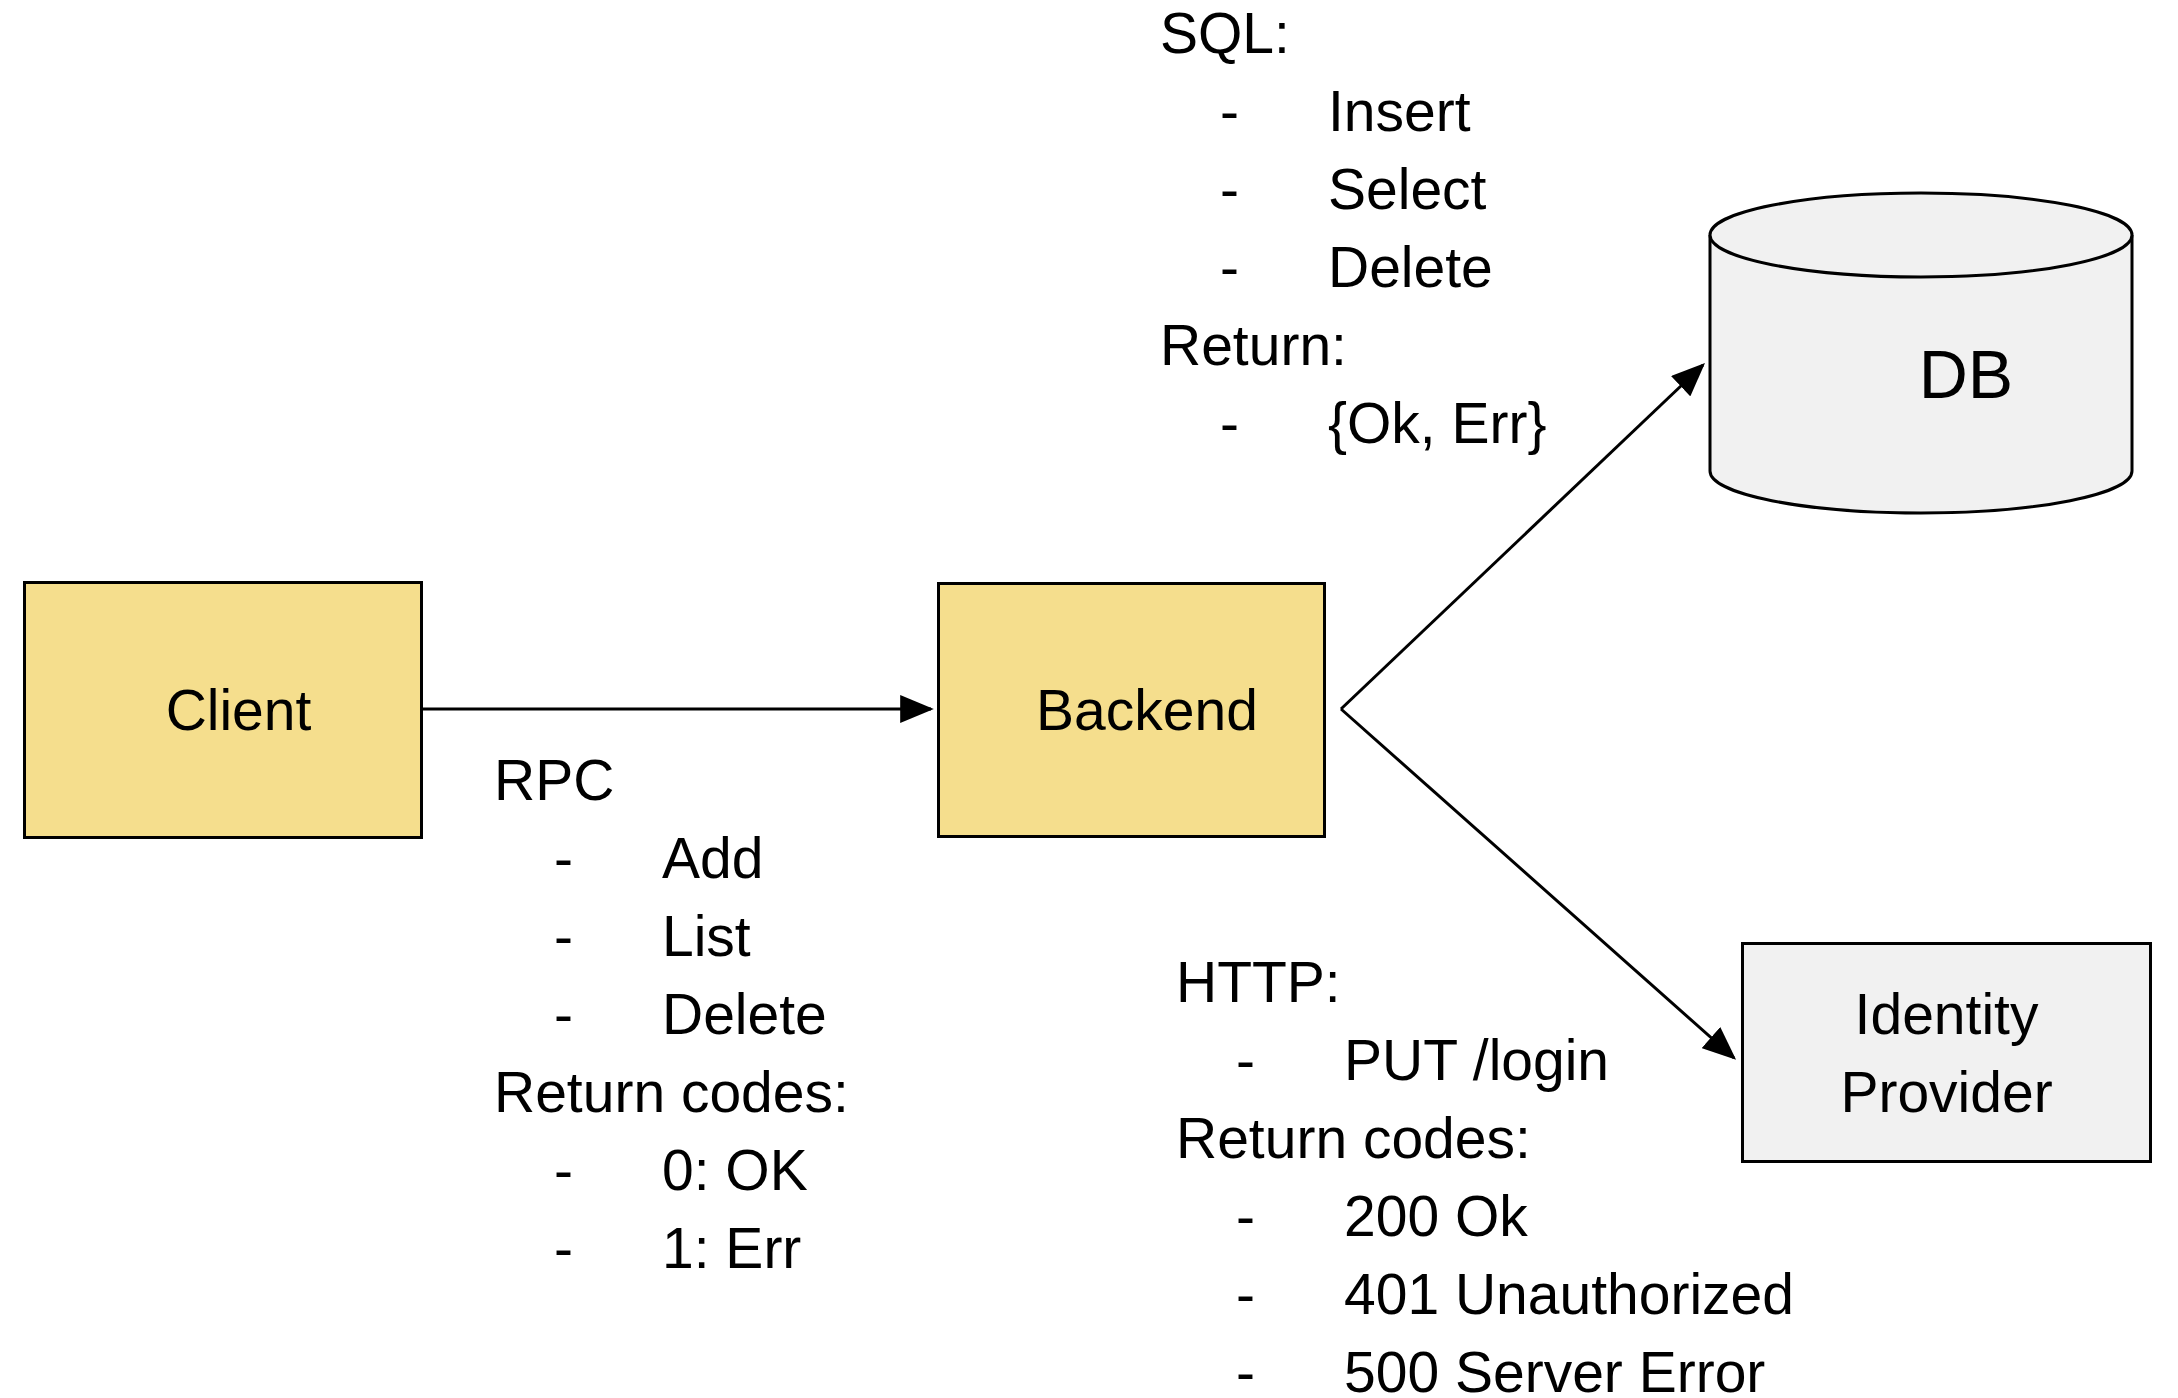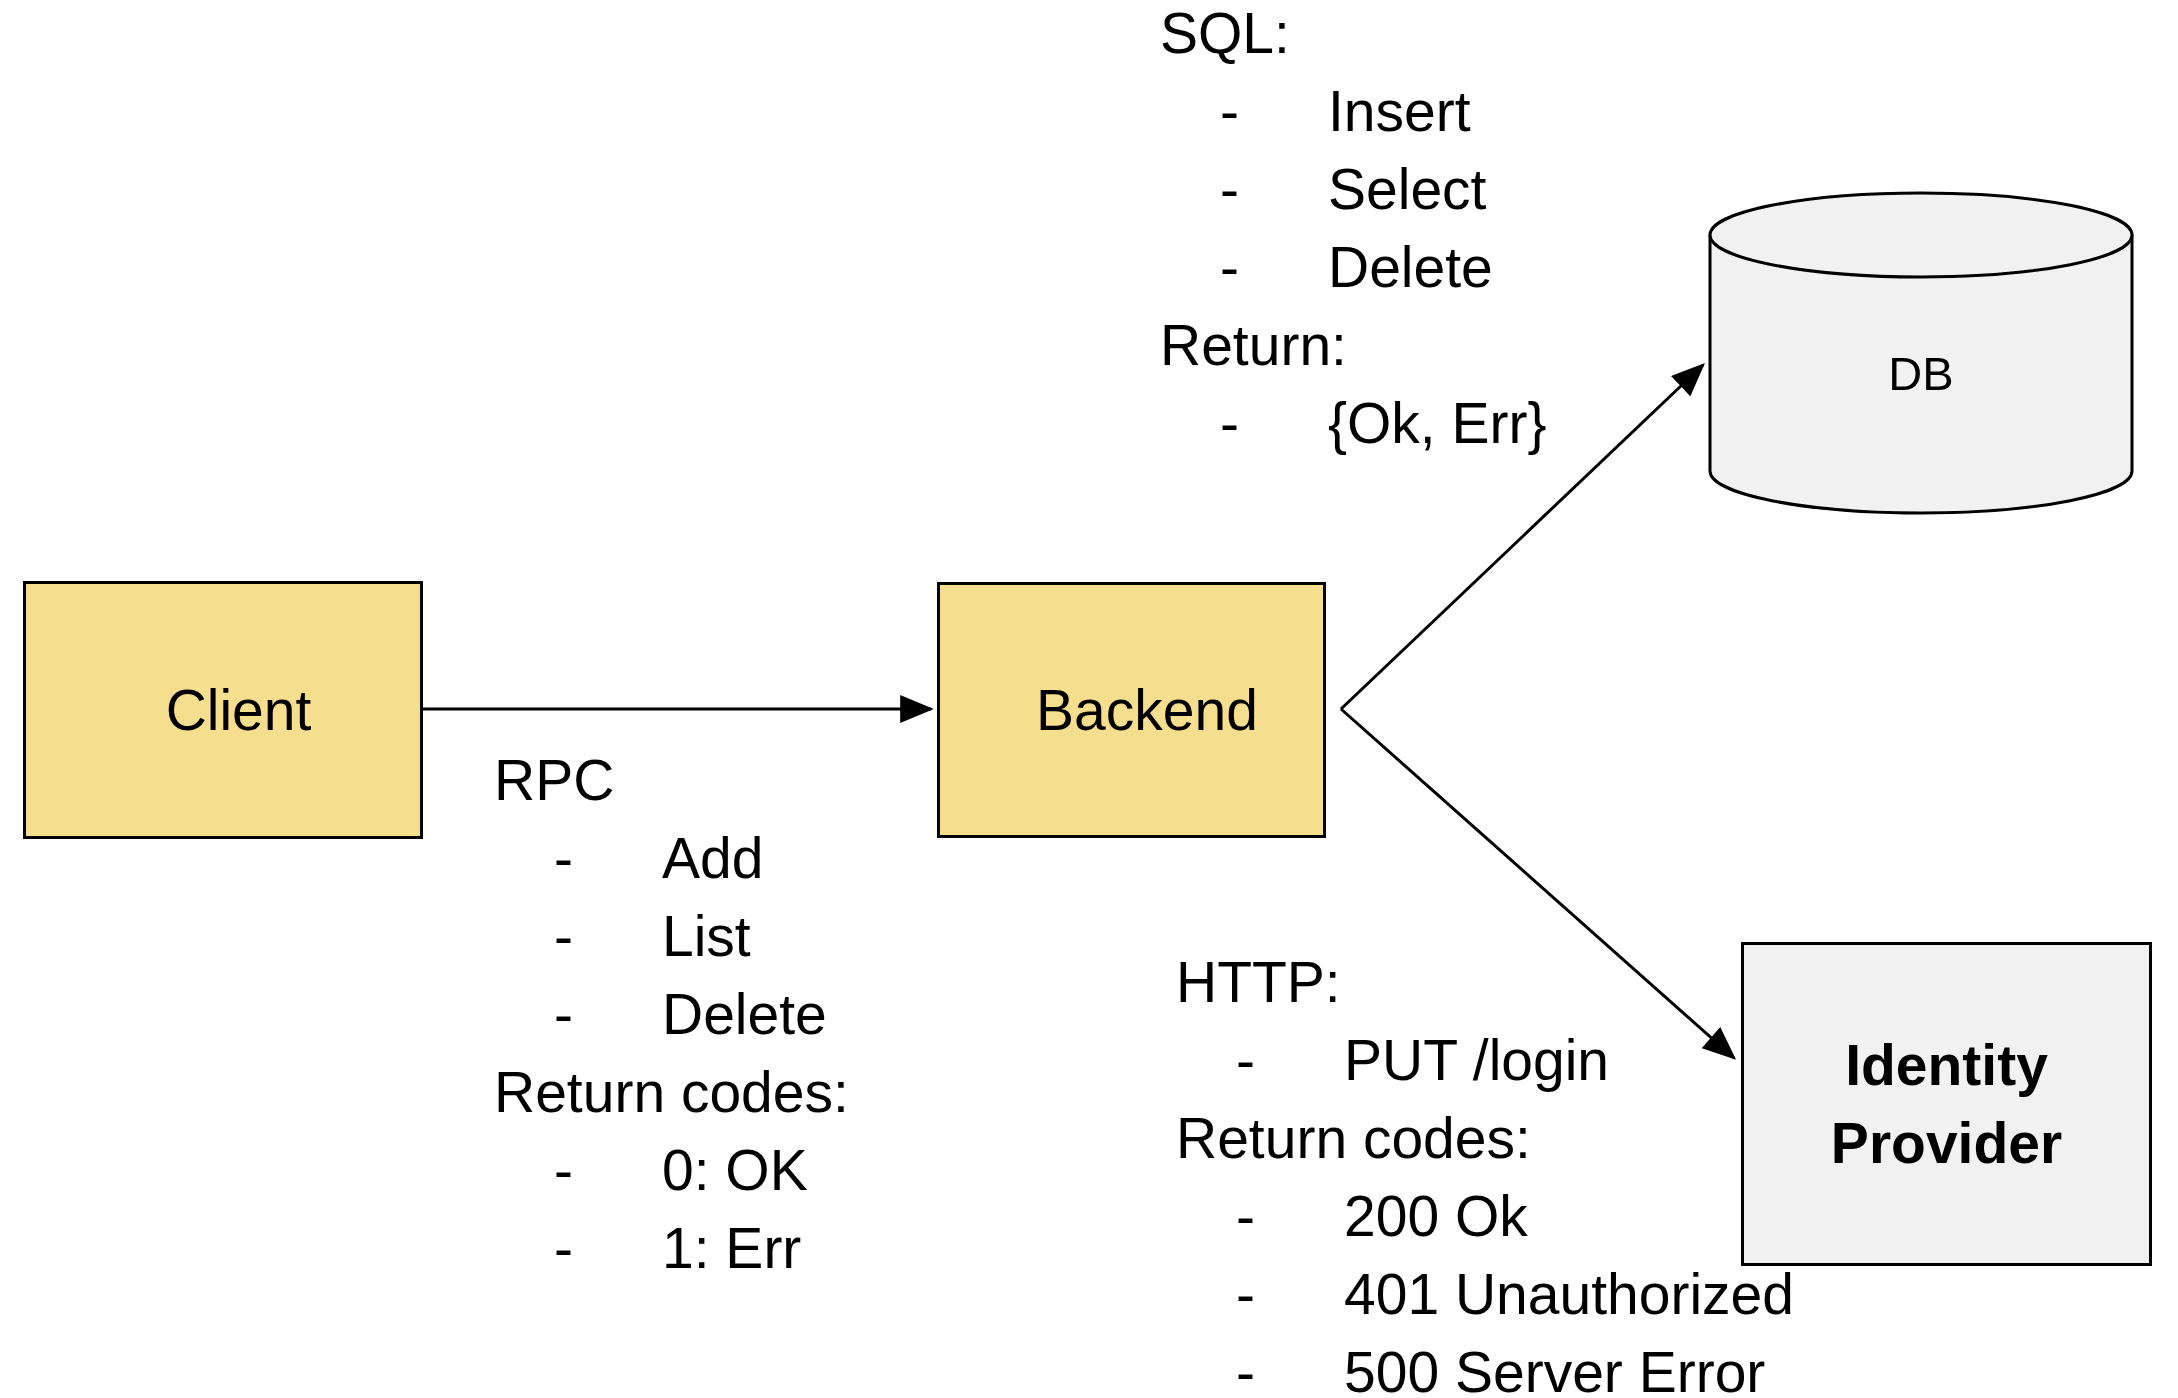--- a/index.html
+++ b/index.html
@@ -20,21 +20,21 @@
     display:flex;align-items:center;justify-content:center;
     font-size:57px;line-height:78px;
     box-sizing:border-box;
     text-align:center;
     padding-left:31px;
   }
   .node.store{background:#f1f1f1;padding:0 40px;}
   .cyl-label{
     position:absolute;
     display:flex;align-items:center;justify-content:center;
-    font-size:47px;line-height:78px;
+    font-size:68px;line-height:78px;padding-left:45px;
   }
   .note{
     position:absolute;
     font-size:57px;line-height:78px;
     white-space:nowrap;
   }
   .ln{height:78px;}
   .ln.item{position:relative;padding-left:168px;}
   .dash{position:absolute;left:60px;top:0;}
 </style>
@@ -67,21 +67,21 @@
   </div>
 
   <div class="node" style="left:937px;top:582px;width:389px;height:256px;">
     <span>Backend</span>
   </div>
 
   <div class="cyl-label" style="left:1710px;top:235px;width:422px;height:278px;">
     <span>DB</span>
   </div>
 
-  <div class="node store" style="left:1741px;top:942px;width:411px;height:324px;font-weight:bold;">
+  <div class="node store" style="left:1741px;top:942px;width:411px;height:221px;">
     <span>Identity Provider</span>
   </div>
 
   <div class="note" style="left:1160px;top:-6px;">
     <div class="ln head"><span>SQL:</span></div>
     <div class="ln item"><span class="dash">-</span><span class="txt">Insert</span></div>
     <div class="ln item"><span class="dash">-</span><span class="txt">Select</span></div>
     <div class="ln item"><span class="dash">-</span><span class="txt">Delete</span></div>
     <div class="ln head"><span>Return:</span></div>
     <div class="ln item"><span class="dash">-</span><span class="txt">{Ok, Err}</span></div>

